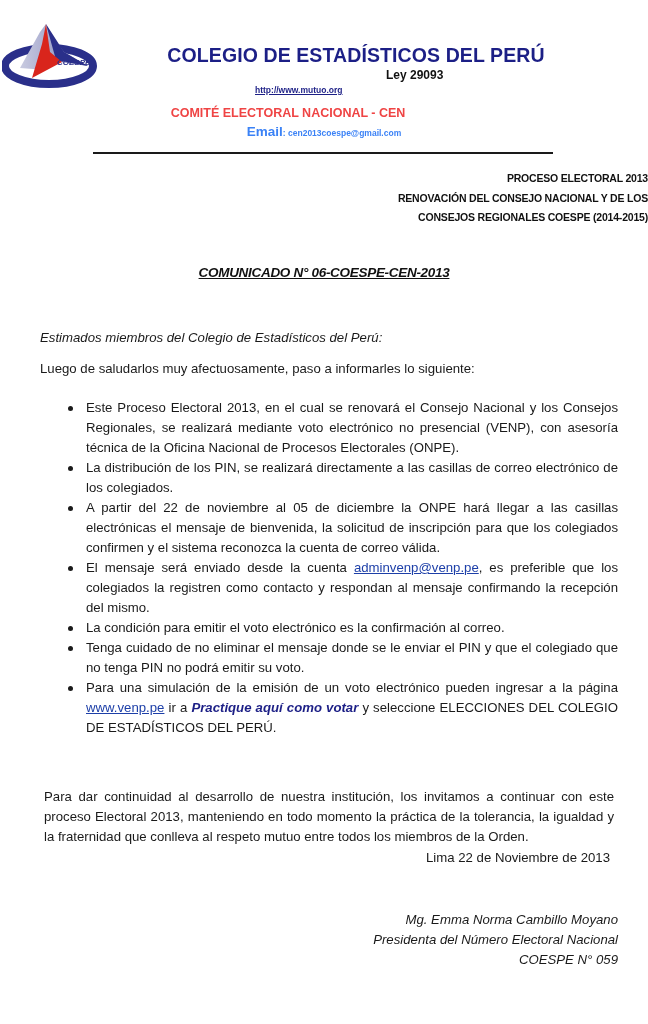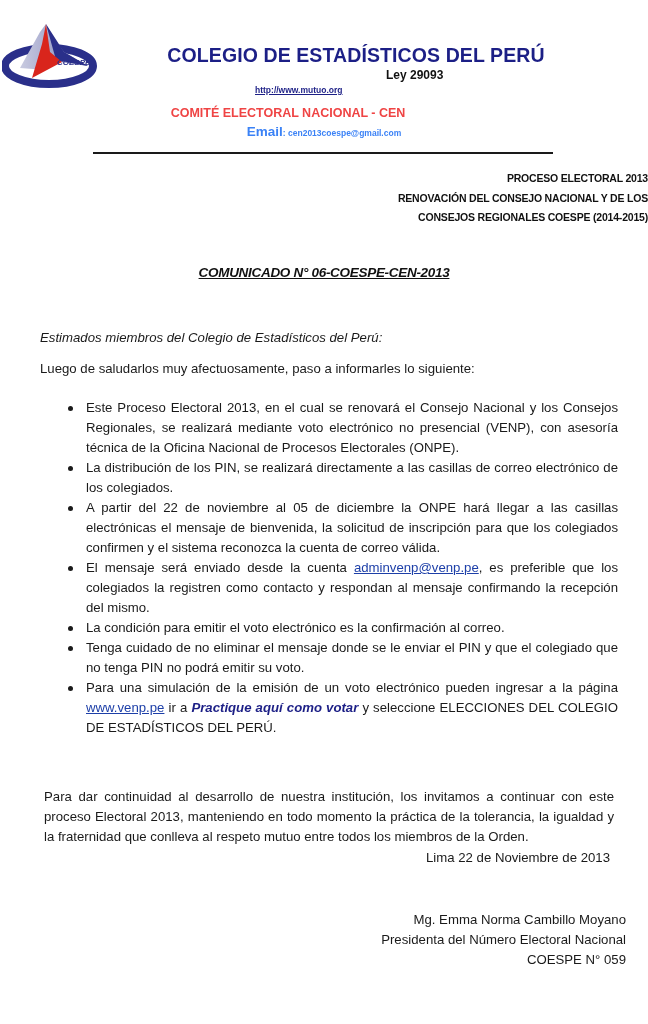--- a/index.html
+++ b/index.html
@@ -19,21 +19,21 @@
     .body-text { font-family: "Liberation Sans", sans-serif; font-size: 13.2px; color: #1a1a1a; line-height: 20px; }
     .greeting { left: 40px; top: 328px; font-style: italic; }
     .intro { left: 40px; top: 359px; }
     .bullets { left: 60px; top: 394px; width: 554px; margin: 4px; padding: 0; list-style: none; }
     .bullets li { position: relative; padding-left: 22px; text-align: justify; font-family: "Liberation Sans", sans-serif; font-size: 13.2px; line-height: 20px; color: #1a1a1a; }
     .bullets li .dot { position: absolute; left: 4px; top: 8px; width: 5px; height: 5px; border-radius: 50%; background: #1a1a1a; }
     .link { color: #1d3fa8; text-decoration: underline; }
     .bold-italic { font-weight: bold; font-style: italic; color: #1c1f86; }
     .closing { left: 44px; top: 787px; width: 570px; text-align: justify; }
     .date { left: 0; width: 610px; top: 848px; text-align: right; }
-    .sig { left: 16px; width: 610px; text-align: right; }
+    .sig { left: 8px; width: 610px; text-align: right; font-style: italic; }
   </style>
 </head>
 <body>
 
 <div class="abs logo">
   <svg width="95" height="68" viewBox="0 0 95 68">
     <defs>
       <linearGradient id="mtn" x1="0" y1="0" x2="1" y2="0">
         <stop offset="0" stop-color="#c9cbe0"></stop>
         <stop offset="1" stop-color="#7a7fb8"></stop>

